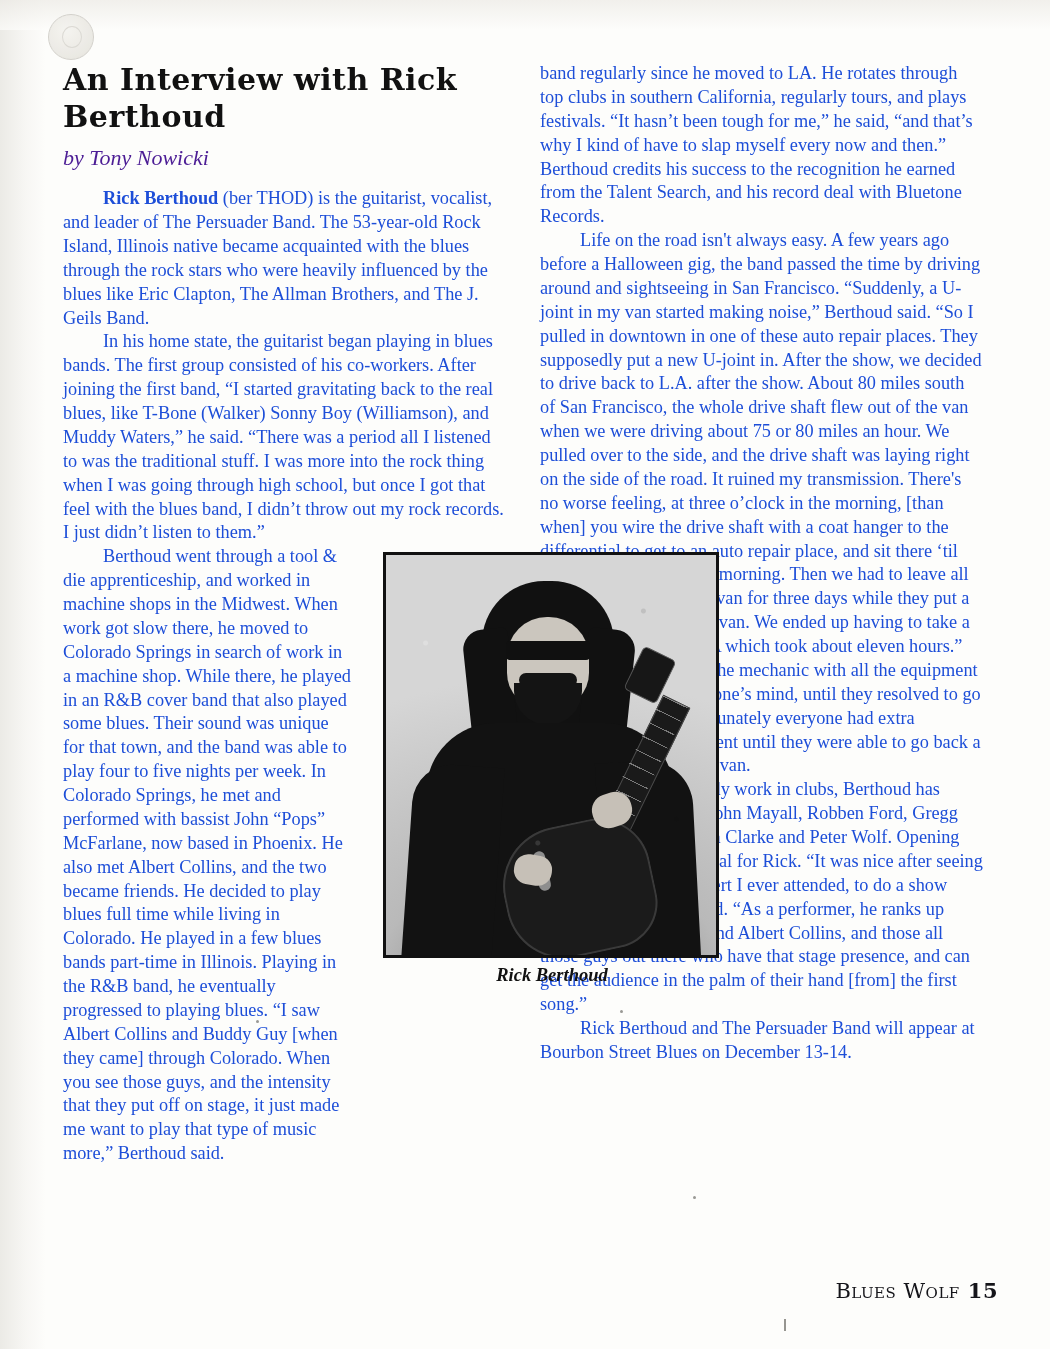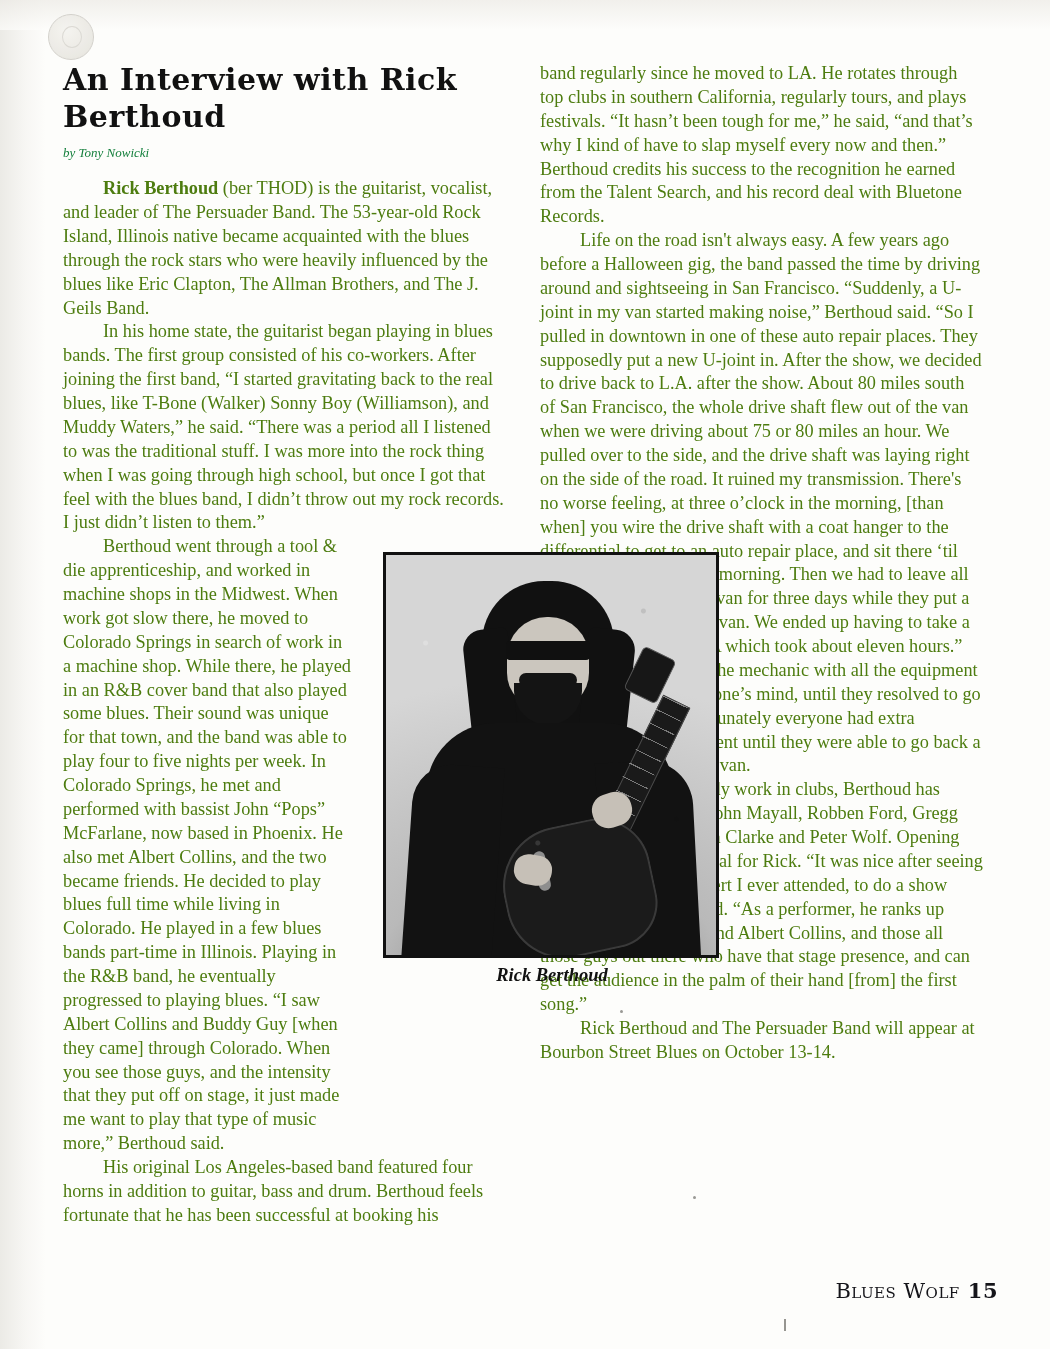--- a/index.html
+++ b/index.html
@@ -75,32 +75,32 @@
     font-family: "DejaVu Serif", serif;
     font-weight: bold;
     font-size: 30px;
     line-height: 1.22;
     letter-spacing: 0.5px;
     margin: 0 0 10px 0;
     color: #111;
   }
   .byline {
     font-style: italic;
-    font-size: 13px;
+    font-size: 22px;
     margin: 0 0 16px 0;
-    color: #15803d;
+    color: #4c1d95;
   }
 
   p.body {
     margin: 0;
     font-size: 18.3px;
     line-height: 1.305;
     text-align: left;
     text-indent: 40px;
-    color: #4d7c0f;
+    color: #1d4ed8;
   }
   p.body.first {
     text-indent: 40px;
   }
   p.body .lead {
     font-weight: bold;
   }
 
   
   .figure {
@@ -327,31 +327,30 @@
         <h1 class="title">An Interview with Rick Berthoud</h1>
         <p class="byline">by Tony Nowicki</p>
 
         <p class="body first"><span class="lead">Rick Berthoud</span><span> (ber THOD) is the guitarist, vocalist, and leader of The Persuader Band. The 53-year-old Rock Island, Illinois native became acquainted with the blues through the rock stars who were heavily influenced by the blues like Eric Clapton, The Allman Brothers, and The J. Geils Band.</span></p>
 
         <p class="body">In his home state, the guitarist began playing in blues bands. The first group consisted of his co-workers. After joining the first band, “I started gravitating back to the real blues, like T-Bone (Walker) Sonny Boy (Williamson), and Muddy Waters,” he said. “There was a period all I listened to was the traditional stuff. I was more into the rock thing when I was going through high school, but once I got that feel with the blues band, I didn’t throw out my rock records.  I just didn’t listen to them.”</p>
 
         <p class="body" style="width:290px;">Berthoud went through a tool &amp; die apprenticeship, and worked in machine shops in the Midwest. When work got slow there, he moved to Colorado Springs in search of work in a machine shop. While there, he played in an R&amp;B cover band that also played some blues. Their sound was unique for that town, and the band was able to play four to five nights per week. In Colorado Springs, he met and performed with bassist John “Pops” McFarlane, now based in Phoenix.  He also met Albert Collins, and the two became friends. He decided to play blues full time while living in Colorado. He played in a few blues bands part-time in Illinois. Playing in the R&amp;B band, he eventually progressed to playing blues. “I saw Albert Collins and Buddy Guy [when they came] through Colorado. When you see those guys, and the intensity that they put off on stage, it just made me want to play that type of music more,” Berthoud said.</p>
 
 
-        <p class="body">His original Los Angeles-based band featured four horns in addition to guitar, bass and drum. Berthoud feels fortunate that he has been successful at booking his</p>
       </div>
 
       <div class="col">
         <p class="body" style="text-indent:0;">band regularly since he moved to LA. He rotates through top clubs in southern California, regularly tours, and plays festivals. “It hasn’t been tough for me,” he said, “and that’s why I kind of have to slap myself every now and then.” Berthoud credits his success to the recognition he earned from the Talent Search, and his record deal with Bluetone Records.</p>
 
         <p class="body">Life on the road isn't always easy.  A few years ago before a Halloween gig, the band passed the time by driving around and sightseeing in San Francisco. “Suddenly,  a U-joint in my van started making noise,” Berthoud said. “So I pulled in downtown in one of these auto repair places. They supposedly put a new U-joint in. After the show, we decided to drive back to L.A. after the show. About 80 miles south of San Francisco, the whole drive shaft flew out of the van when we were driving about 75 or 80 miles an hour. We pulled over to the side, and the drive shaft was laying right on the side of the road. It ruined my transmission. There's no worse feeling, at three o’clock in the morning, [than when] you wire the drive shaft with a coat hanger to the differential to get to an auto repair place, and sit there ‘til they open the following morning. Then we had to leave all of our equipment in the van for three days while they put a new transmission in my van. We ended up having to take a bus from Modesto to LA which took about eleven hours.” Concern about trusting the mechanic with all the equipment in the van was on everyone’s mind, until they resolved to go to LA to play a gig. Fortunately everyone had extra instruments and equipment until they were able to go back a few days later to get the van.</p>
 
         <p class="body">In addition to steady work in clubs, Berthoud has opened for B.B. King, John Mayall, Robben Ford, Gregg Allman, the late William Clarke and Peter Wolf. Opening for Peter Wolf was special for Rick. “It was nice after seeing J. Geils at the first concert I ever attended, to do a show with Peter Wolf,” he said. “As a performer, he ranks up there with Buddy Guy and Albert Collins, and those all those guys out there who have that stage presence, and can get the audience in the palm of their hand [from] the first song.”</p>
 
-        <p class="body">Rick Berthoud and The Persuader Band will appear at Bourbon Street Blues on October 13-14.</p>
+        <p class="body">Rick Berthoud and The Persuader Band will appear at Bourbon Street Blues on December 13-14.</p>
       </div>
     </div>
 
     <div class="figure">
       <div class="photo">
         <div class="photo-inner">
           <div class="fig-hair"></div>
           <div class="fig-hair-l"></div>
           <div class="fig-hair-r"></div>
           <div class="fig-face"></div>

